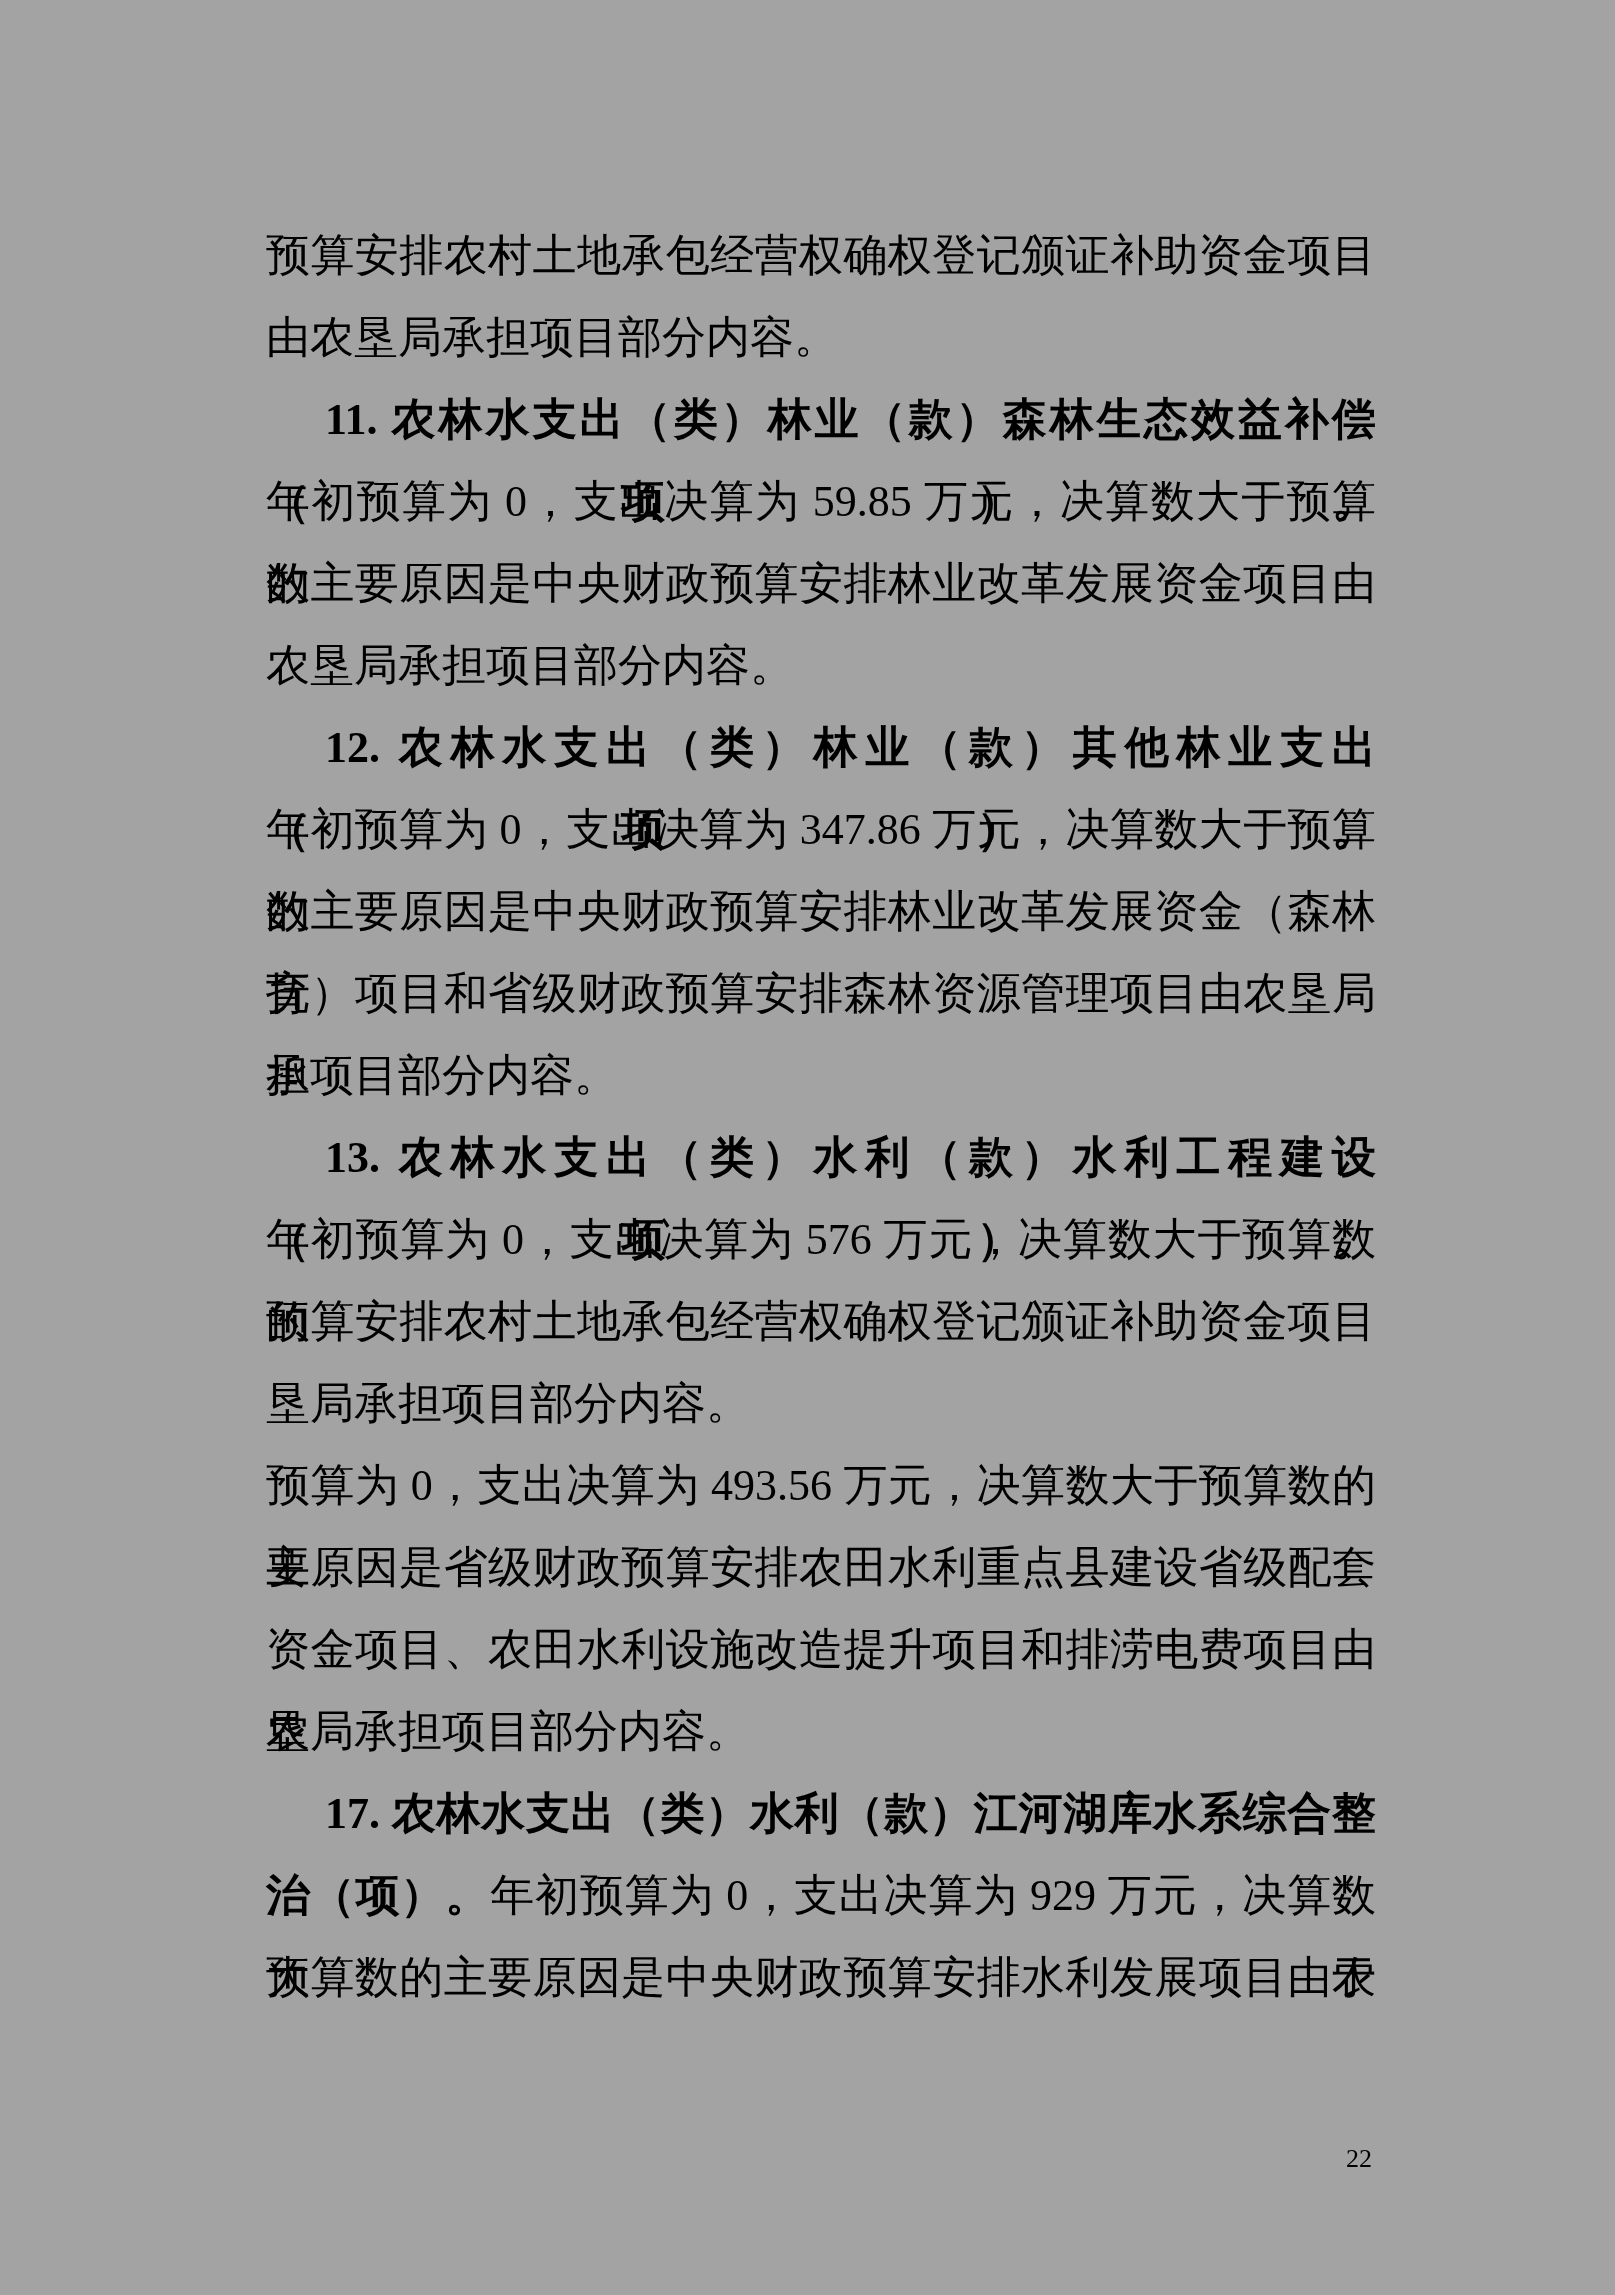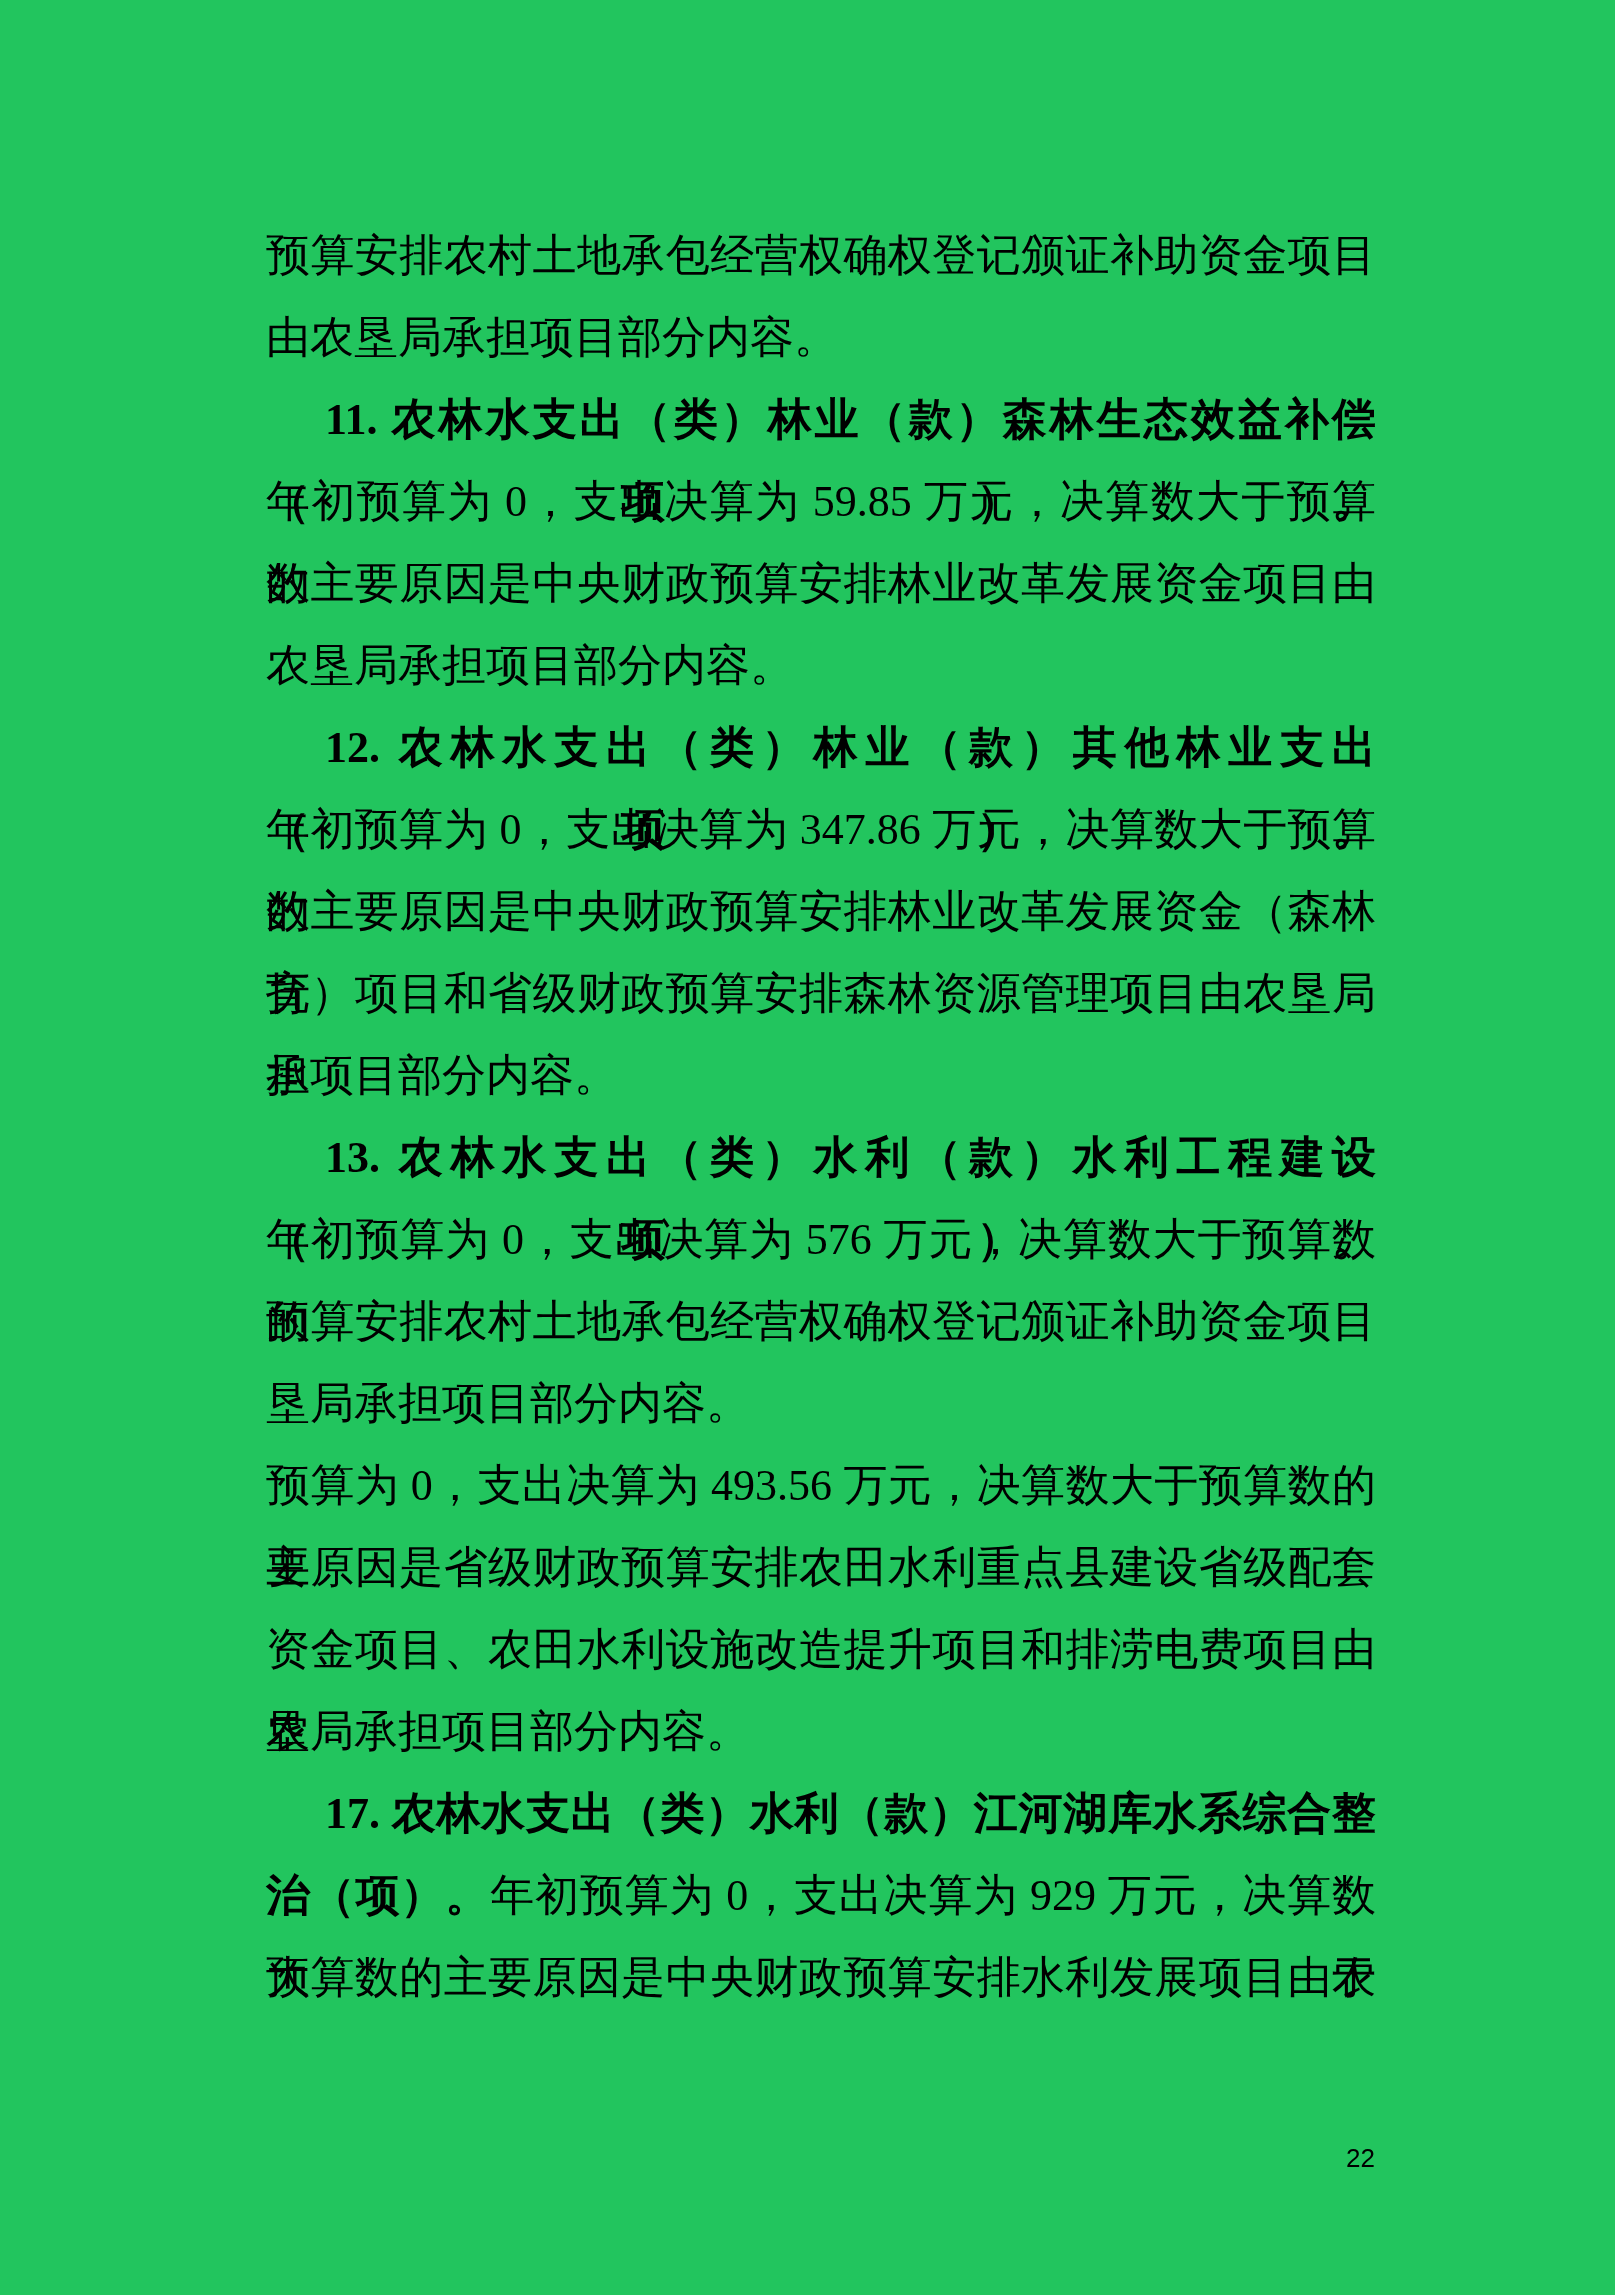--- a/index.html
+++ b/index.html
@@ -4,21 +4,21 @@
 <style>
   html, body {
     margin: 0;
     padding: 0;
     background: #ffffff;
   }
   .page {
     position: relative;
     width: 1615px;
     height: 2295px;
-    background: #22c55e;
+    background: #a3a3a3;
     color: #000000;
     font-family: "Liberation Serif", "DejaVu Serif", serif;
     overflow: hidden;
   }
   .text-block {
     position: absolute;
     left: 266px;
     top: 215px;
     width: 1110px;
   }
@@ -42,21 +42,21 @@
   }
   .seg.bold {
     font-weight: 700;
   }
   .page-number {
     position: absolute;
     left: 1346px;
     top: 2144px;
     font-size: 26px;
     line-height: 29px;
-    font-family: Liberation Sans, sans-serif;
+    font-family: Liberation Serif, serif;
     color: #000000;
   }
 </style>
 </head>
 <body>
 
 <div class="page">
   <div class="text-block">
       <div class="line justify"><span class="seg">预算安排农村土地承包经营权确权登记颁证补助资金项目</span></div>
       <div class="line plain"><span class="seg">由农垦局承担项目部分内容。</span></div>

